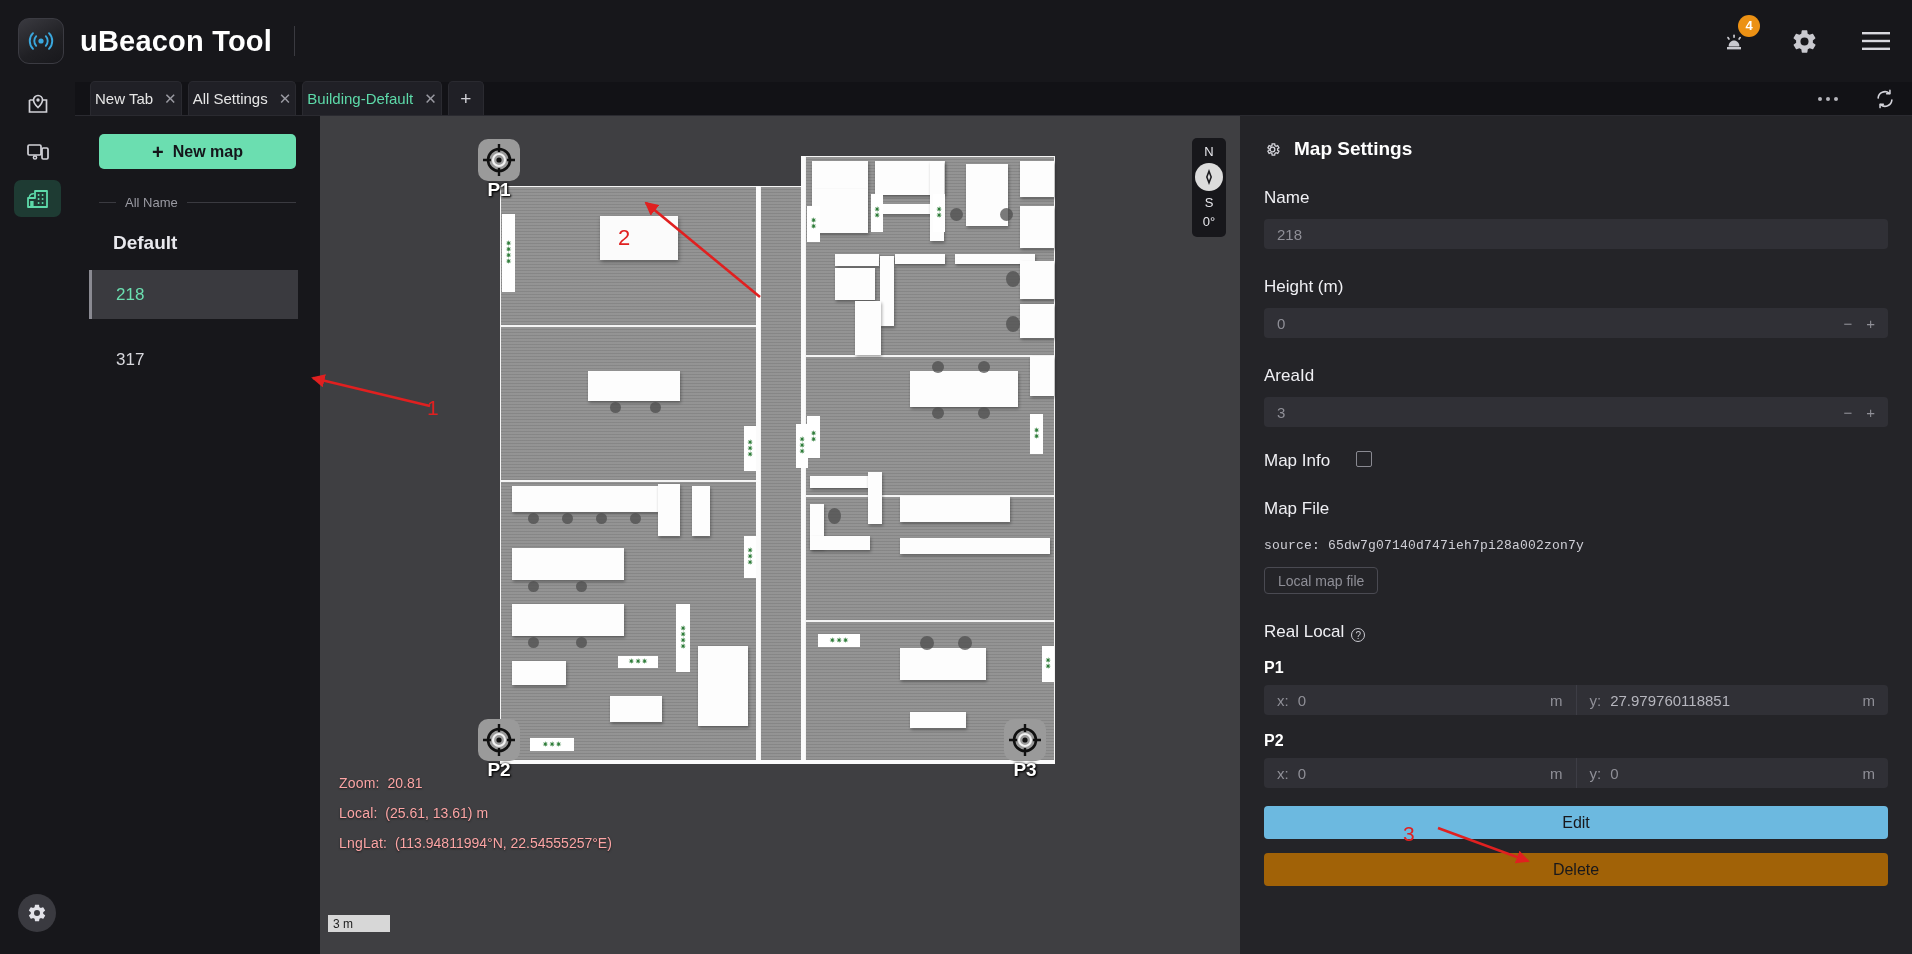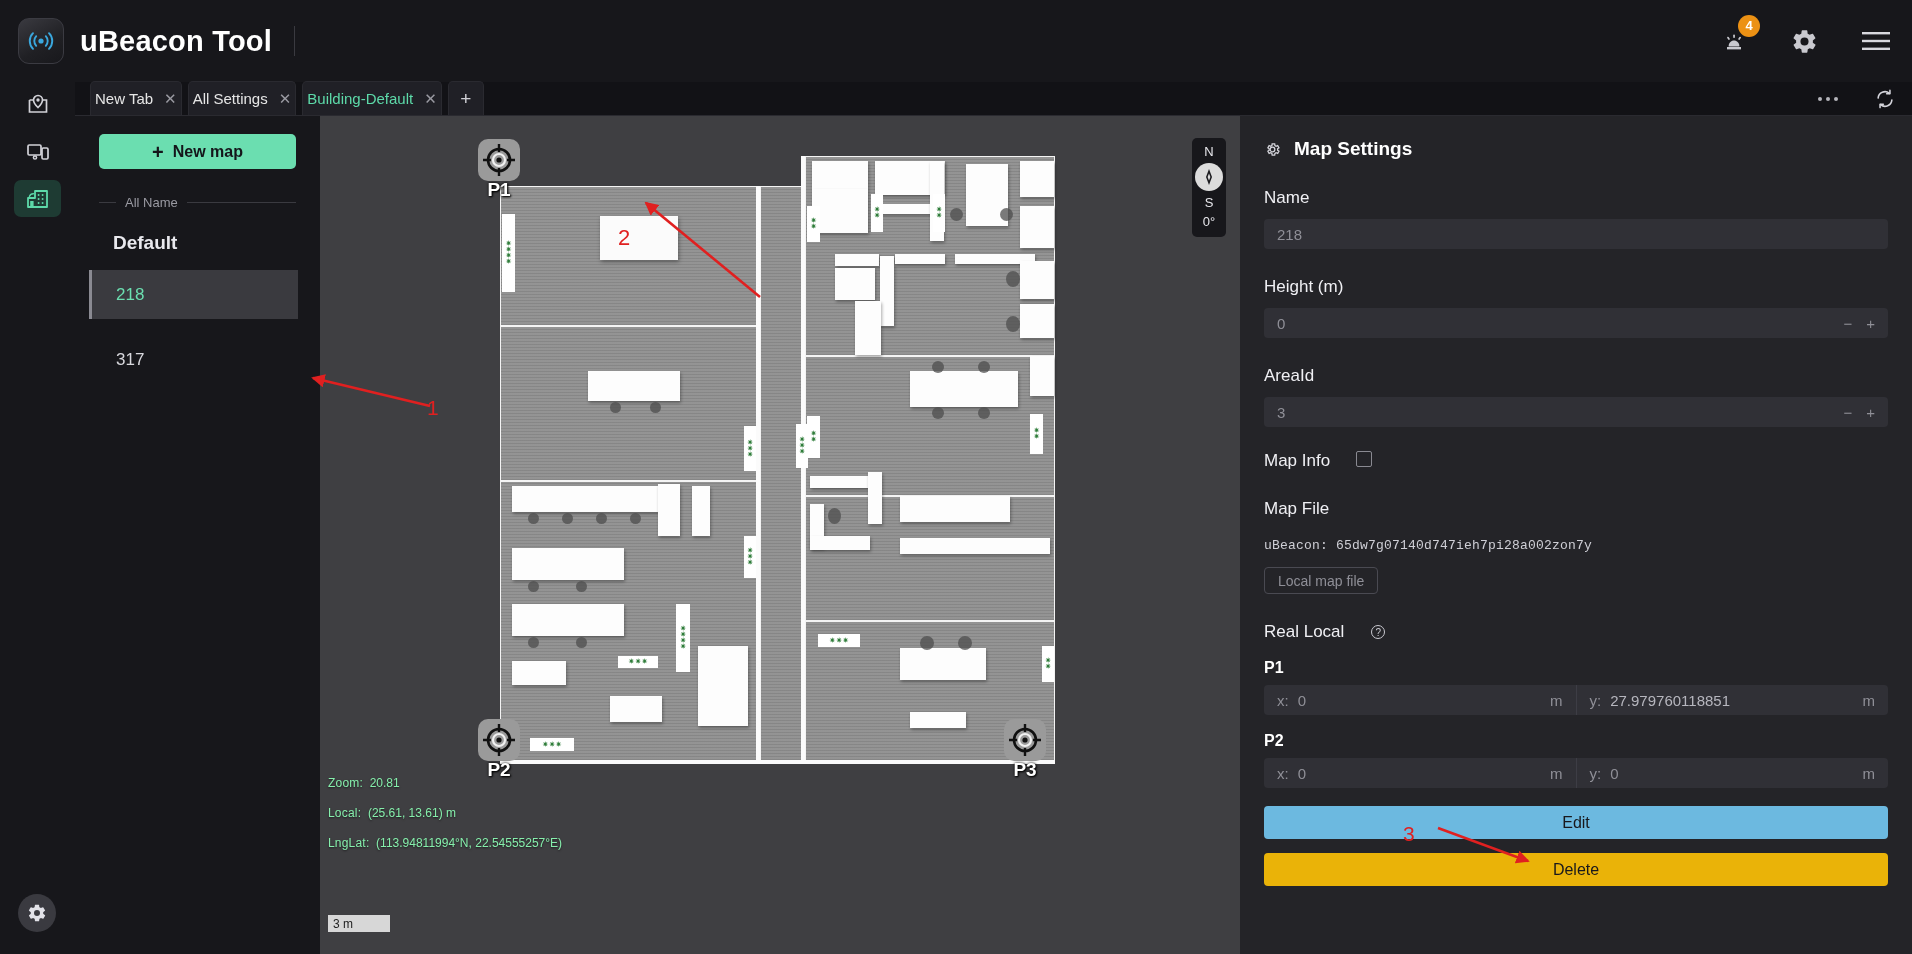--- a/index.html
+++ b/index.html
@@ -167,22 +167,22 @@
     background: #9a9a9a;
     display: flex; align-items: center; justify-content: center;
   }
   .pmark .lbl {
     position: absolute; left: 50%; transform: translateX(-50%);
     top: 40px; font-size: 19px; color: #ffffff; font-weight: 600;
     text-shadow: 0 0 3px #000, 1px 1px 2px #000;
   }
 
   .readout {
-    position: absolute; left: 8px; bottom: 96px;
-    font-size: 12px; color: #86efac; line-height: 30px;
+    position: absolute; left: 19px; bottom: 96px;
+    font-size: 14px; color: #fca5a5; line-height: 30px;
     text-shadow: 0 1px 2px rgba(0,0,0,.6);
     white-space: nowrap;
   }
   .readout .k { letter-spacing: .2px; }
   .scalebar {
     position: absolute; left: 8px; bottom: 22px;
     width: 62px; height: 17px; background: #d7d7d7; color: #222;
     font-size: 12px; display: flex; align-items: center; padding-left: 5px;
   }
   .compass {
@@ -249,21 +249,21 @@
   }
   .xy .half + .half { border-left: 1px solid #3d3d45; }
   .xy .val { flex: 1; color: #b6b6be; overflow: hidden; white-space: nowrap; }
   .xy .val.dim { color: #8f8f97; }
   .big-btn {
     margin-top: 18px; width: 100%; height: 33px; border-radius: 4px;
     display: flex; align-items: center; justify-content: center;
     font-size: 16px; color: #18181c; cursor: pointer;
   }
   .big-btn.edit { background: #6cb9e0; }
-  .big-btn.del { background: #eab308; margin-top: 14px; }
+  .big-btn.del { background: #a16207; margin-top: 14px; }
 
   
   .anno { position: absolute; color: #e02020; font-size: 21px; pointer-events: none; }
   .anno-svg { position: absolute; left: 0; top: 0; width: 1912px; height: 954px; pointer-events: none; }
   .anno-box {
     position: absolute; background: #fbfbfb; box-shadow: 1px 2px 4px rgba(0,0,0,.35);
     display: flex; align-items: center; padding-left: 18px;
     color: #e02020; font-size: 22px;
   }
 </style>
@@ -595,24 +595,24 @@
         <span>+</span>
       </span>
     </div>
 
     <div class="row-inline">
       <span class="fld-label" style="margin-top:0;">Map Info</span>
       <span class="chk"></span>
     </div>
 
     <div class="fld-label">Map File</div>
-    <div class="source">uBeacon: 65dw7g07140d747ieh7pi28a002zon7y</div>
+    <div class="source">source: 65dw7g07140d747ieh7pi28a002zon7y</div>
     <div class="ghost-btn">Local map file</div>
 
-    <div class="fld-label" style="display:flex;align-items:center;gap:20px;">
+    <div class="fld-label" style="display:flex;align-items:flex-end;">
       <span>Real Local</span>
       <span class="help-ic">?</span>
     </div>
 
     <div class="pt-label">P1</div>
     <div class="xy">
       <div class="half">
         <span>x:</span>
         <span class="val dim">0</span>
         <span>m</span>

